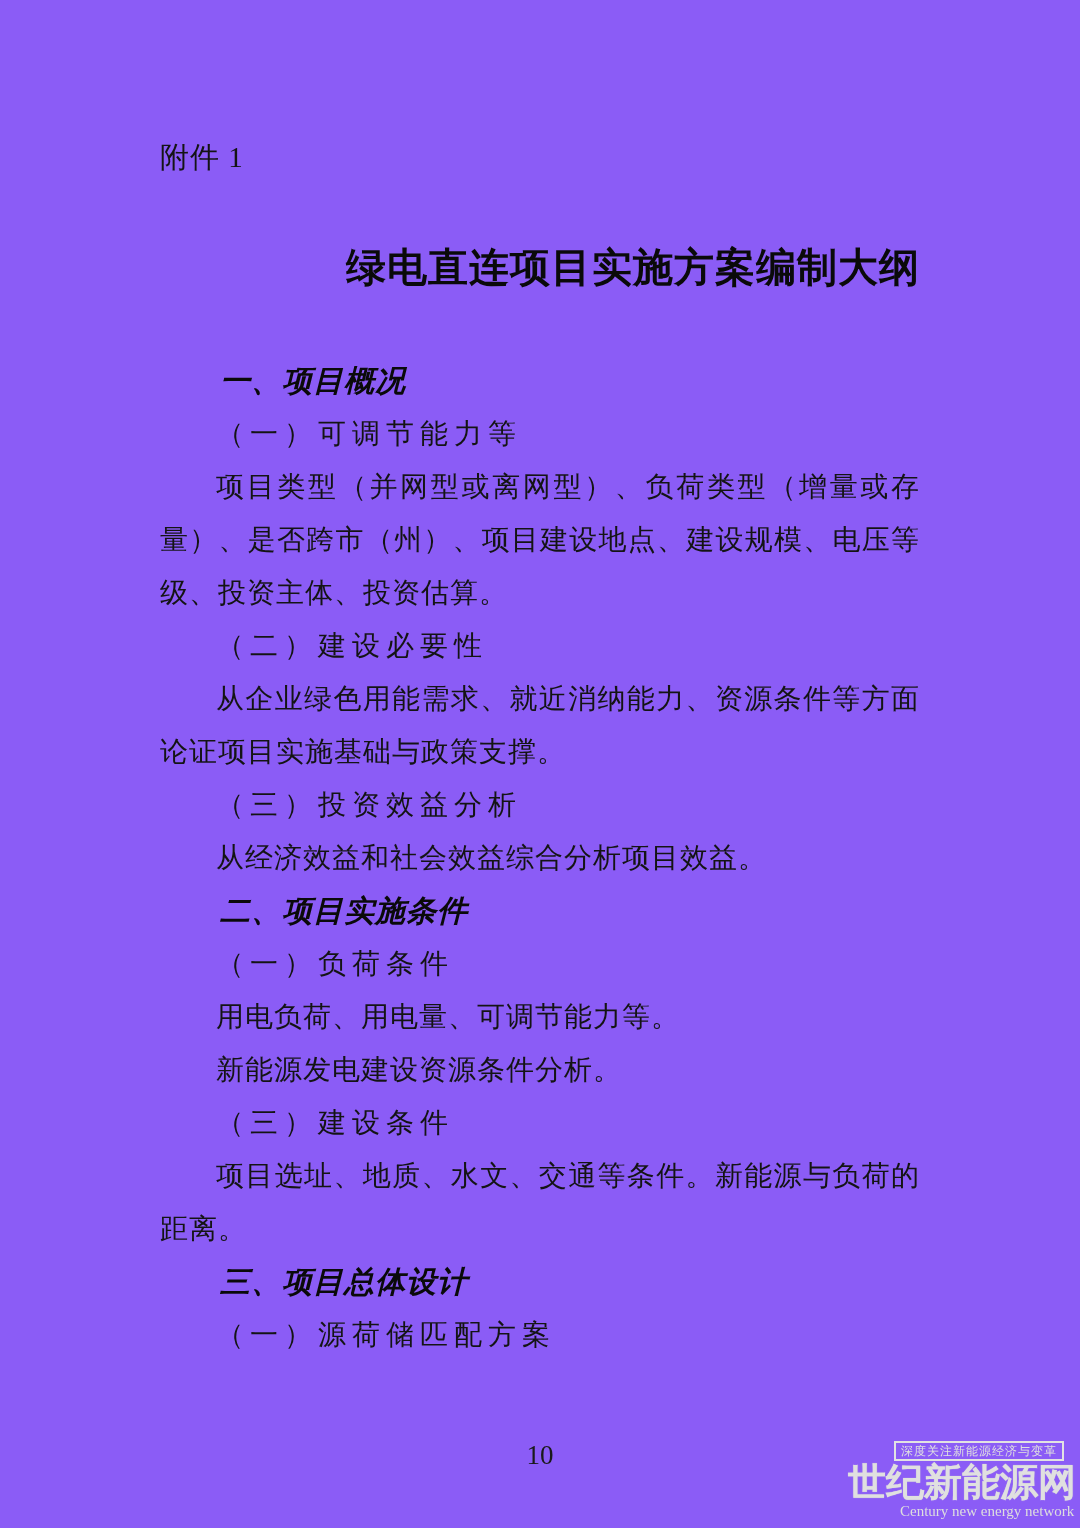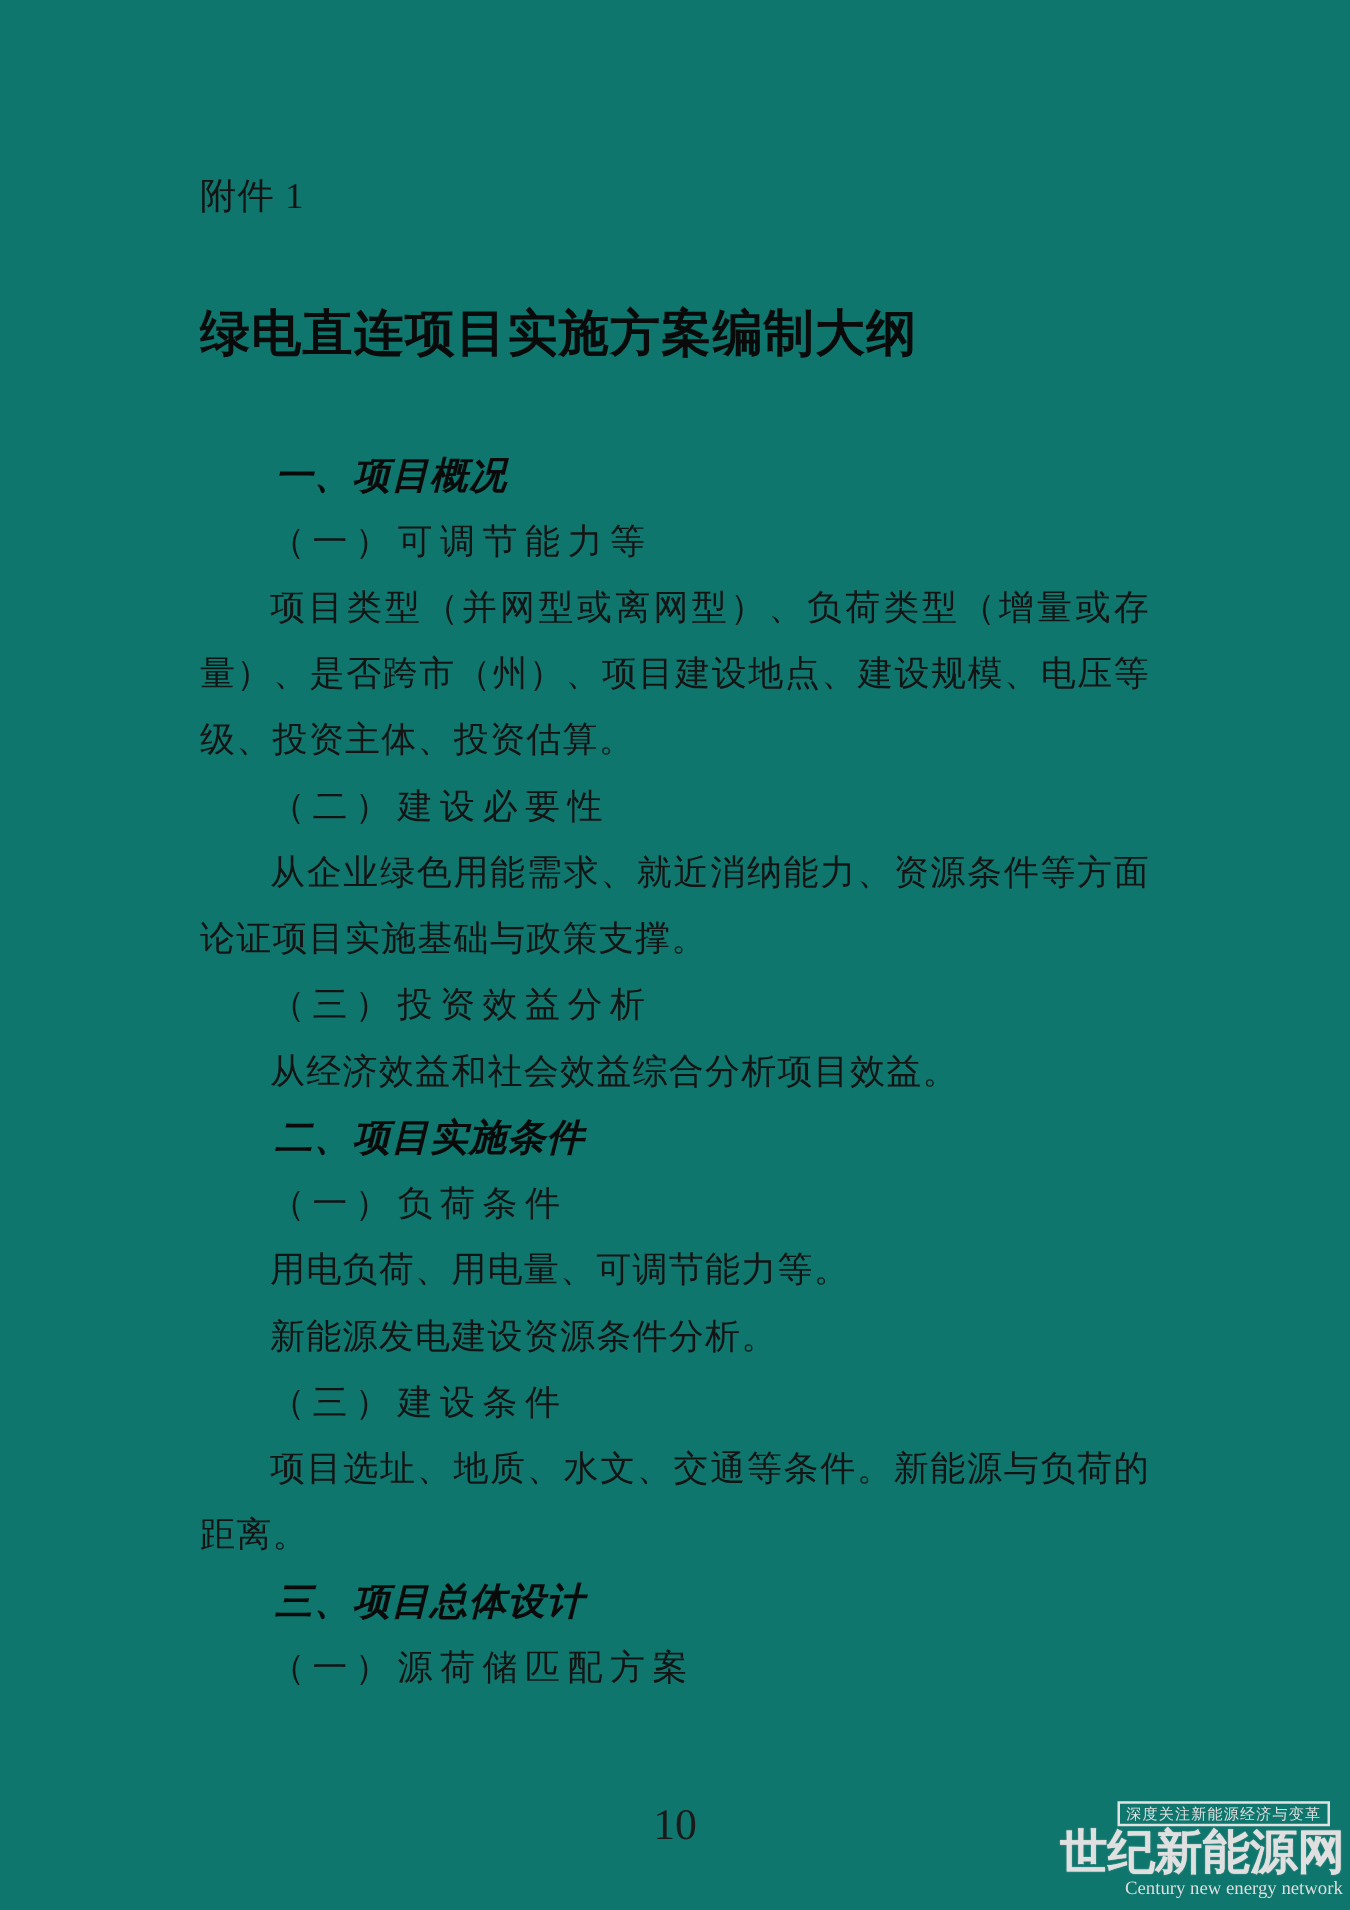--- a/index.html
+++ b/index.html
@@ -4,21 +4,21 @@
 <style>
   html, body {
     margin: 0;
     padding: 0;
     background: #ffffff;
   }
   .page {
     position: relative;
     width: 1080px;
     height: 1528px;
-    background: #0f766e;
+    background: #8b5cf6;
     overflow: hidden;
     color: #141414;
     font-family: "Liberation Serif", serif;
   }
   .content {
     position: absolute;
     left: 160px;
     top: 140px;
     width: 760px;
   }
@@ -27,21 +27,21 @@
     font-size: 29px;
     line-height: 34px;
     letter-spacing: 1px;
   }
   .doc-title {
     margin: 70px 0 0 0;
     font-family: "Liberation Sans", sans-serif;
     font-weight: bold;
     font-size: 40px;
     line-height: 46px;
-    text-align: left;
+    text-align: right;
     letter-spacing: 1px;
     color: #0a0a0a;
   }
   .body {
     margin-top: 64px;
     font-size: 28px;
     line-height: 53px;
     text-align: justify;
   }
   .body p {
@@ -63,21 +63,21 @@
   .para {
     text-indent: 2em;
     letter-spacing: 1px;
   }
   .footer-pagenum {
     position: absolute;
     top: 1440px;
     left: 0;
     width: 100%;
     text-align: center;
-    font-size: 35px;
+    font-size: 27px;
     color: #1a1a1a;
   }
   .watermark {
     position: absolute;
     top: 1441px;
     left: 848px;
     width: 232px;
     line-height: 1;
   }
   .wm-slogan {

